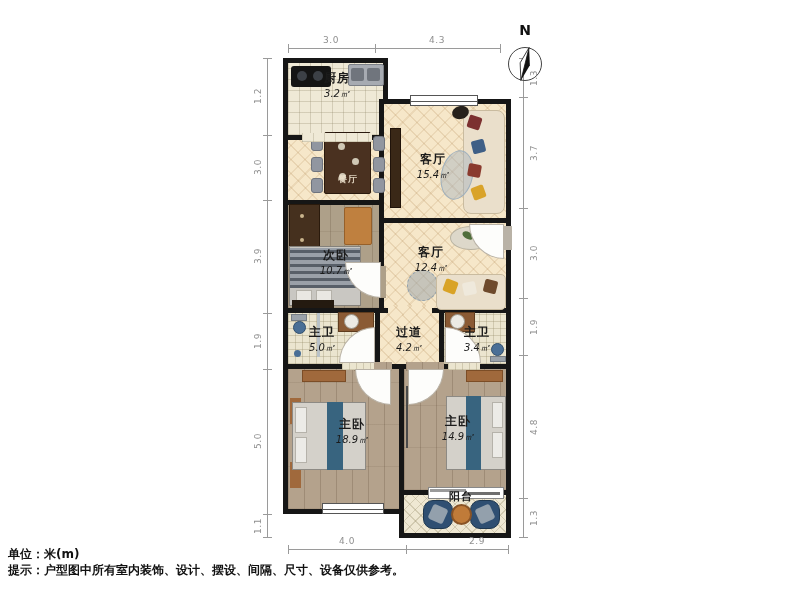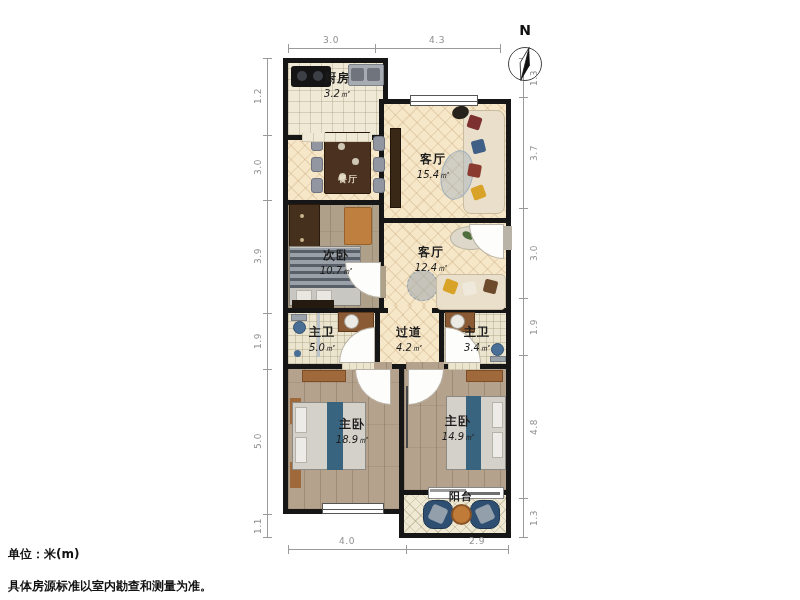--- a/index.html
+++ b/index.html
@@ -250,15 +250,15 @@
   <svg class="abs" style="left:502px;top:20px;width:46px;height:70px;z-index:35" viewBox="0 0 46 70">
     <text x="23" y="15" text-anchor="middle" font-size="14" font-weight="bold" fill="#111">N</text>
     <circle cx="23" cy="44" r="16.5" fill="none" stroke="#444" stroke-width="1"></circle>
     <g transform="rotate(14 23 44)">
       <polygon points="23,27 18,44 23,61" fill="#ffffff" stroke="#222" stroke-width="0.8"></polygon>
       <polygon points="23,27 28,44 23,61" fill="#111111"></polygon>
     </g>
   </svg>
 
   <div class="footer" style="top:546px">单位：米(m)</div>
-  <div class="footer" style="top:578px">具体房源标准以室内勘查和测量为准。</div>
+  <div class="footer" style="top:562px">提示：户型图中所有室内装饰、设计、摆设、间隔、尺寸、设备仅供参考。</div>
 
 </div>
 
 </body></html>

